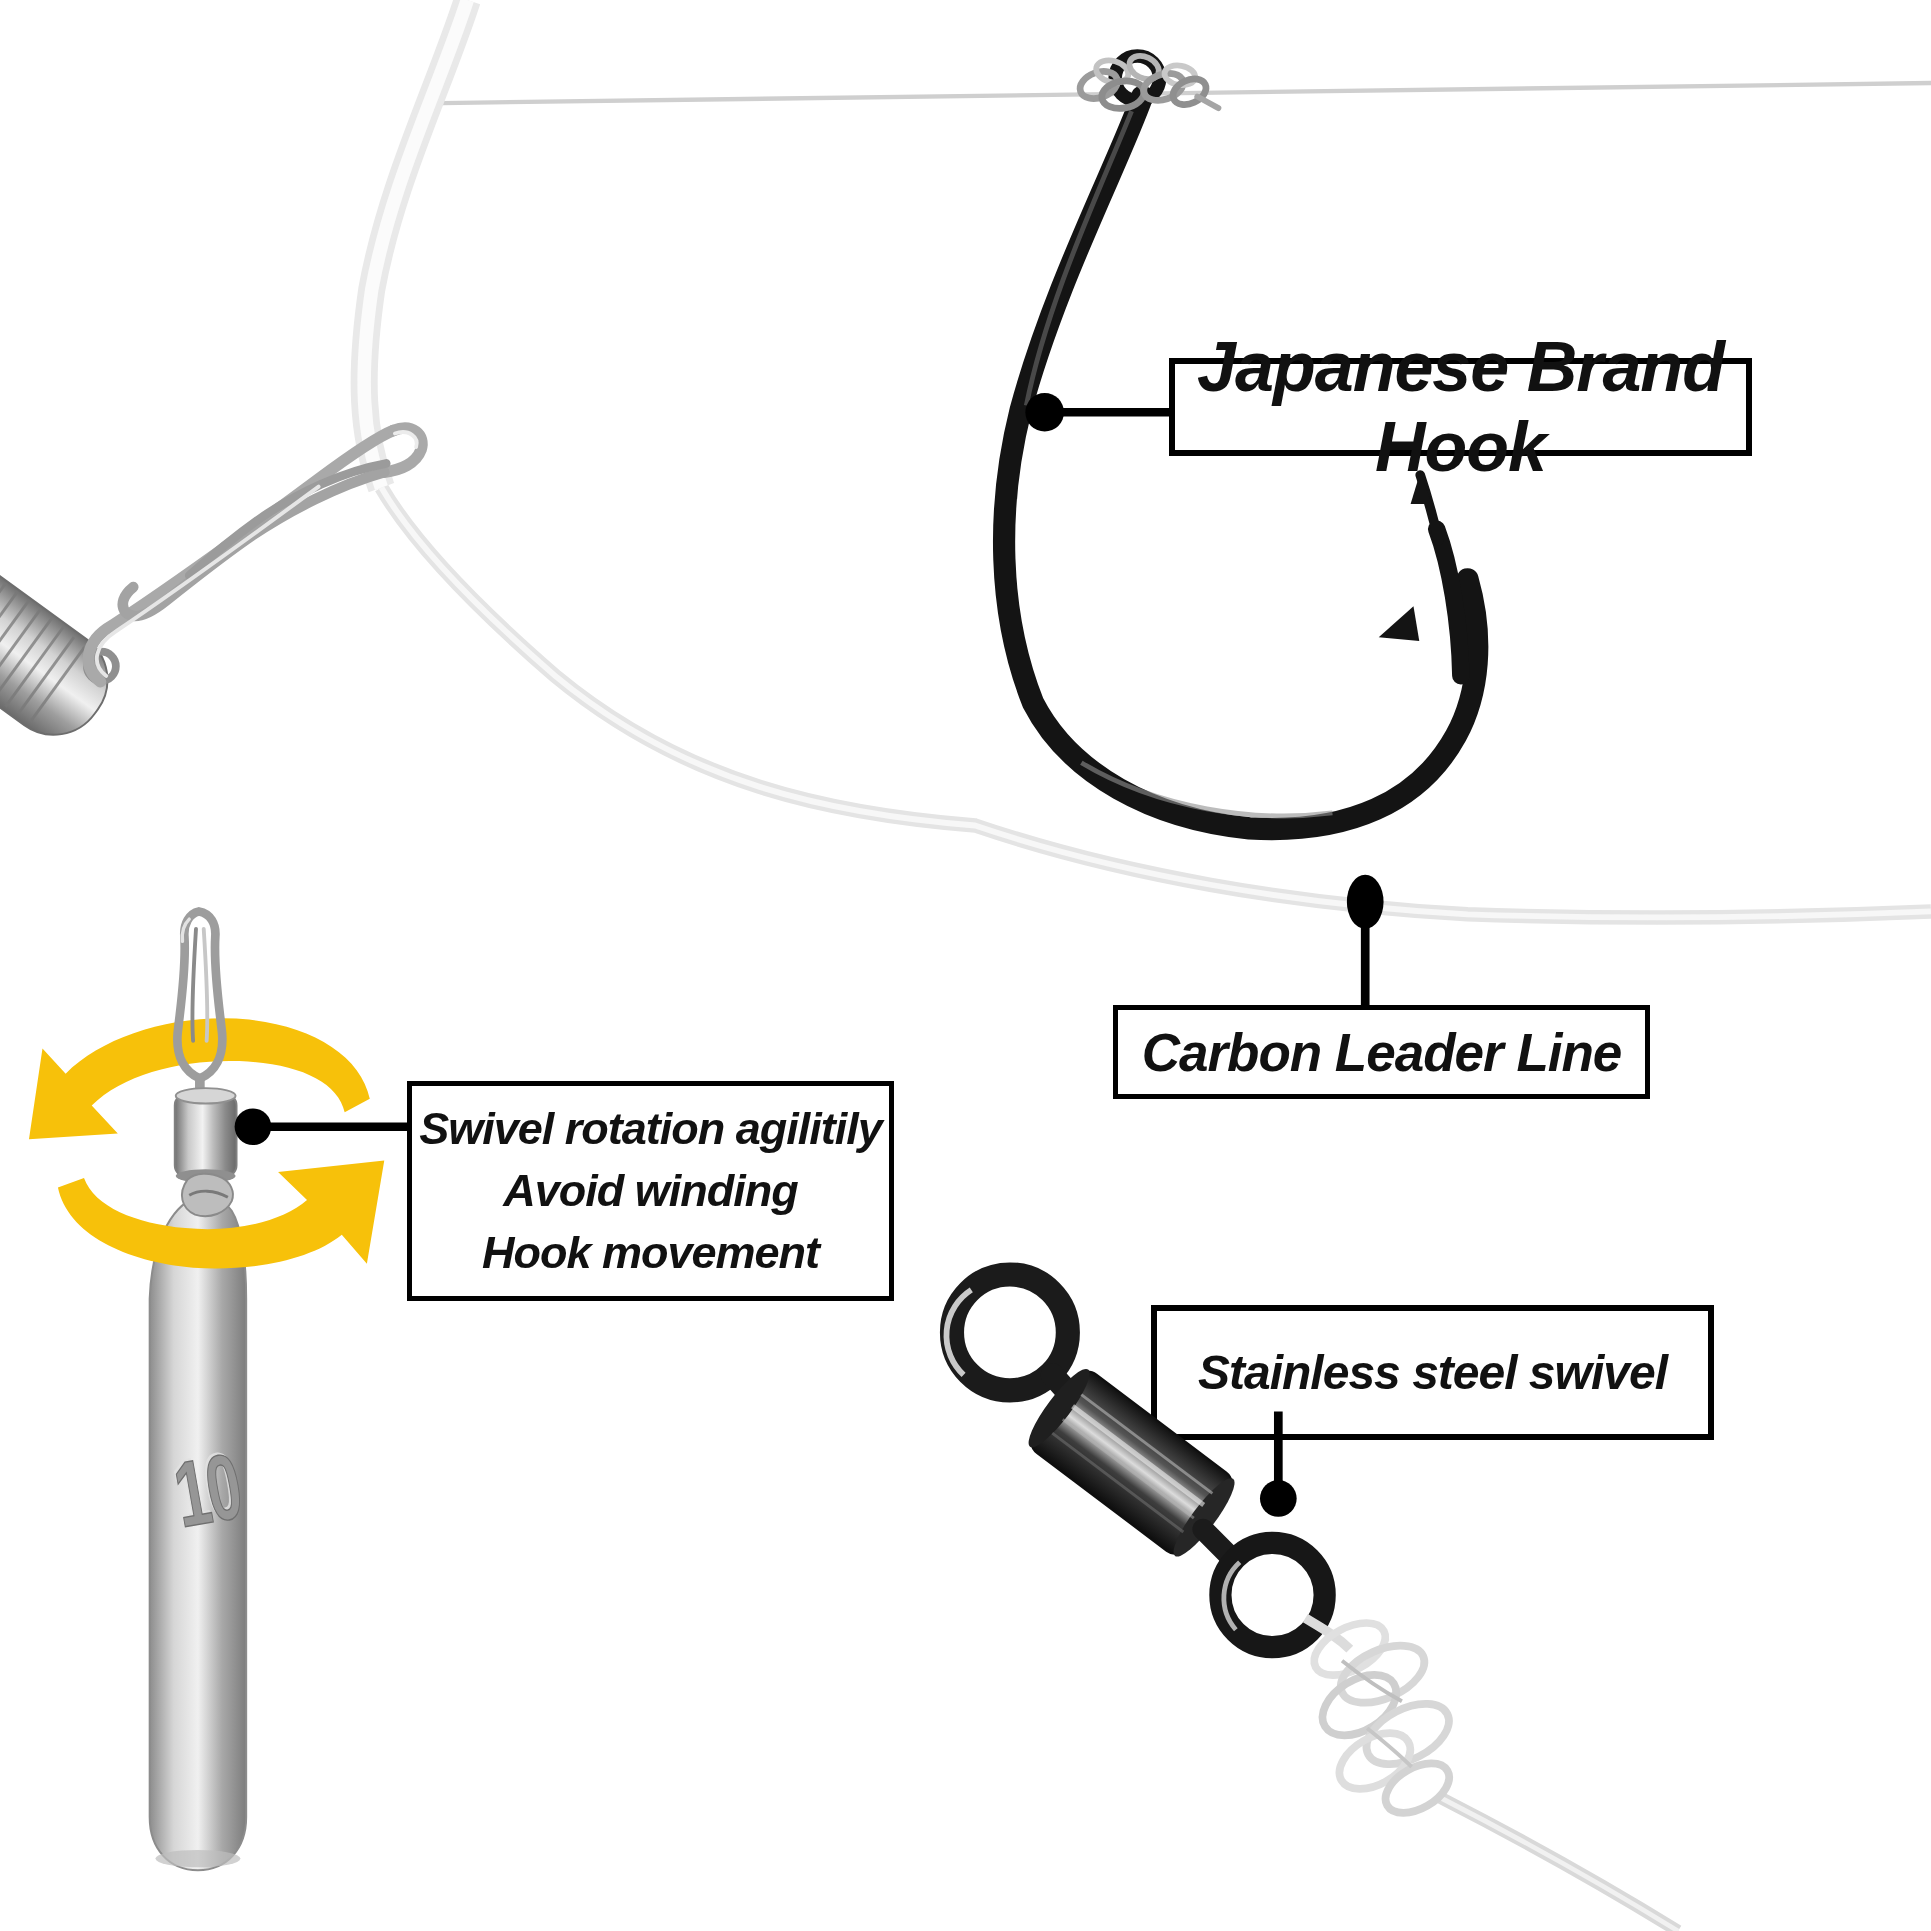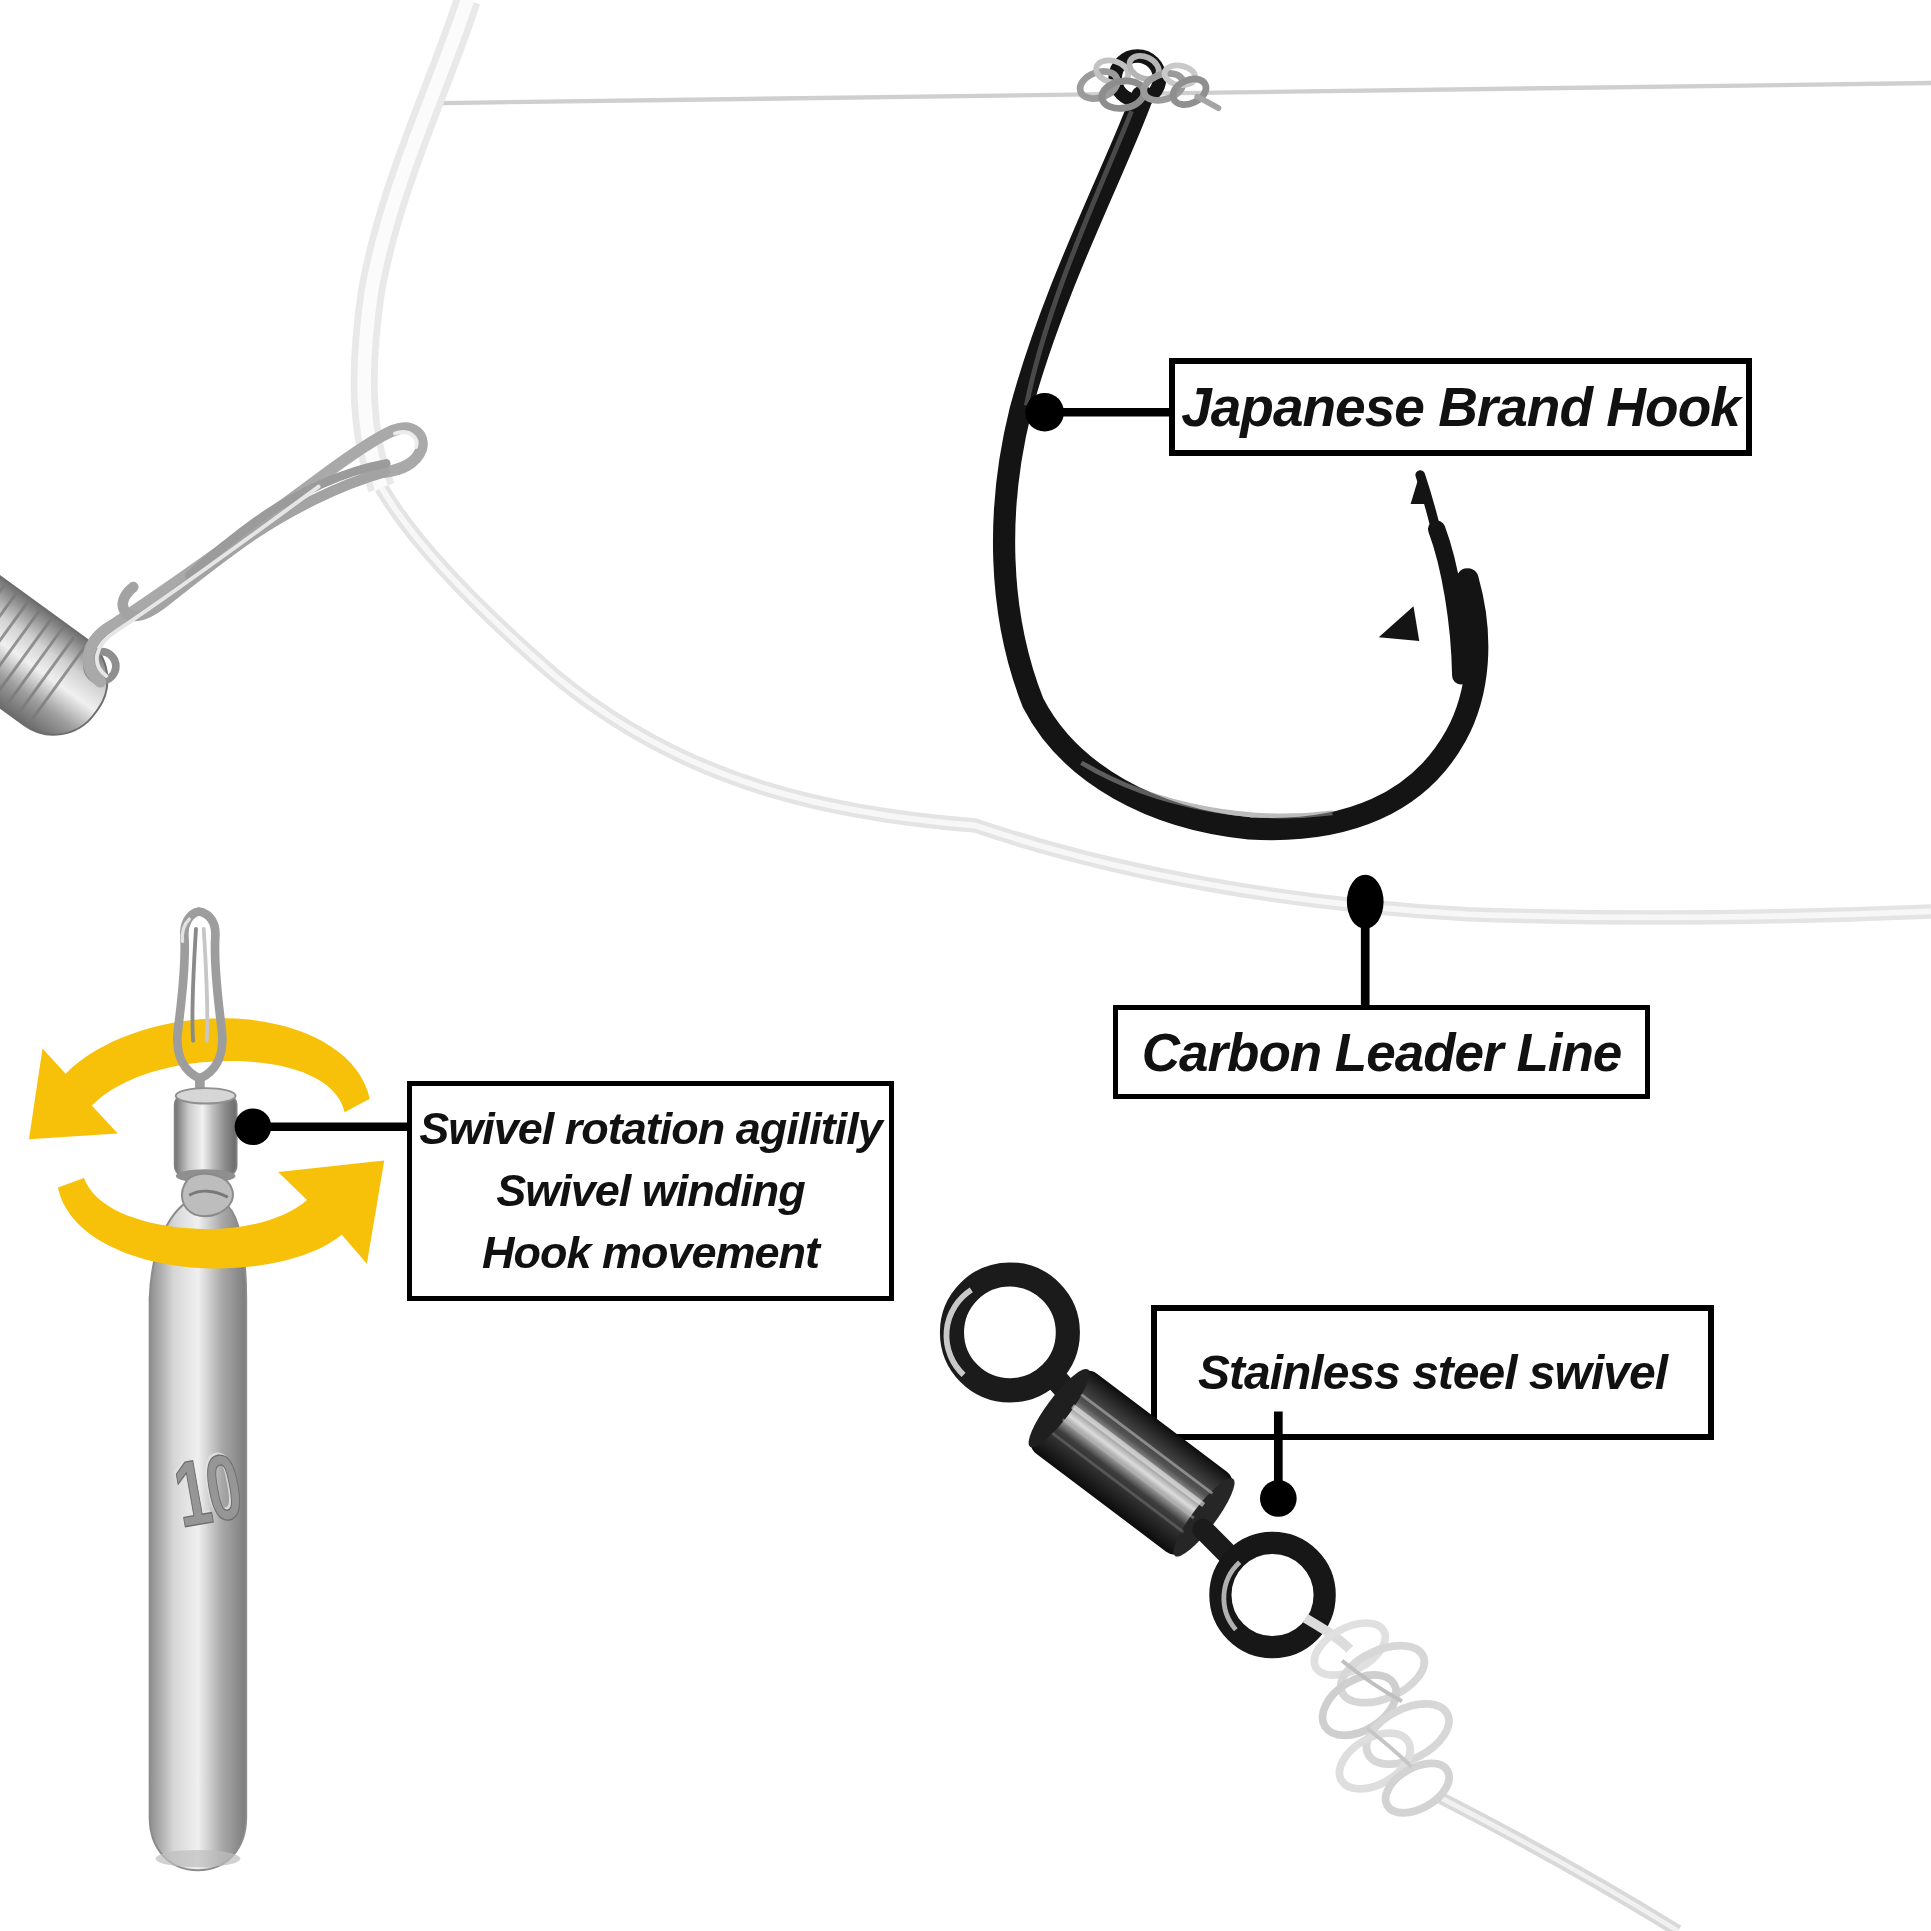--- a/index.html
+++ b/index.html
@@ -3,41 +3,41 @@
 <meta charset="utf-8">
 <style>
   html,body{margin:0;padding:0;background:#fff;}
   #stage{position:relative;width:1931px;height:1931px;background:#ffffff;overflow:hidden;
          font-family:"Liberation Sans",sans-serif;}
   #rig-svg{position:absolute;left:0;top:0;z-index:2;pointer-events:none;}
   .callout-box{position:absolute;z-index:1;background:#ffffff;border:6.8px solid #000;
          box-sizing:border-box;display:flex;align-items:center;justify-content:center;
          font-style:italic;font-weight:bold;color:#111;letter-spacing:-1px;text-align:center;}
   .callout-box .ln{display:block;}
-  #hook-label{left:1169px;top:358px;width:583px;height:98px;font-size:55px;}
+  #hook-label{left:1169px;top:358px;width:583px;height:98px;font-size:70px;}
   #carbon-label{left:1113px;top:1005px;width:537px;height:94px;font-size:53px;border-width:5.8px;}
   #swivel-note{left:407px;top:1081px;width:487px;height:220px;font-size:45px;line-height:1.38;border-width:5.8px;}
   #stainless-label{left:1151px;top:1305px;width:563px;height:135px;font-size:48px;}
   .stamp{font-weight:bold;font-family:"Liberation Sans",sans-serif;}
 </style>
 </head>
 <body>
 
 <div id="stage">
 
   <div class="callout-box" id="hook-label">
     <span>Japanese Brand Hook</span>
   </div>
   <div class="callout-box" id="carbon-label">
     <span>Carbon Leader Line</span>
   </div>
   <div class="callout-box" id="swivel-note">
     <span>
       <span class="ln">Swivel rotation agilitily</span>
-      <span class="ln">Swivel winding</span>
+      <span class="ln">Avoid winding</span>
       <span class="ln">Hook movement</span>
     </span>
   </div>
   <div class="callout-box" id="stainless-label">
     <span>Stainless steel swivel</span>
   </div>
 
   <svg id="rig-svg" width="1931" height="1931" viewBox="0 0 2000 2000">
     <defs>
       <linearGradient id="metalV" x1="0" y1="0" x2="1" y2="0">

